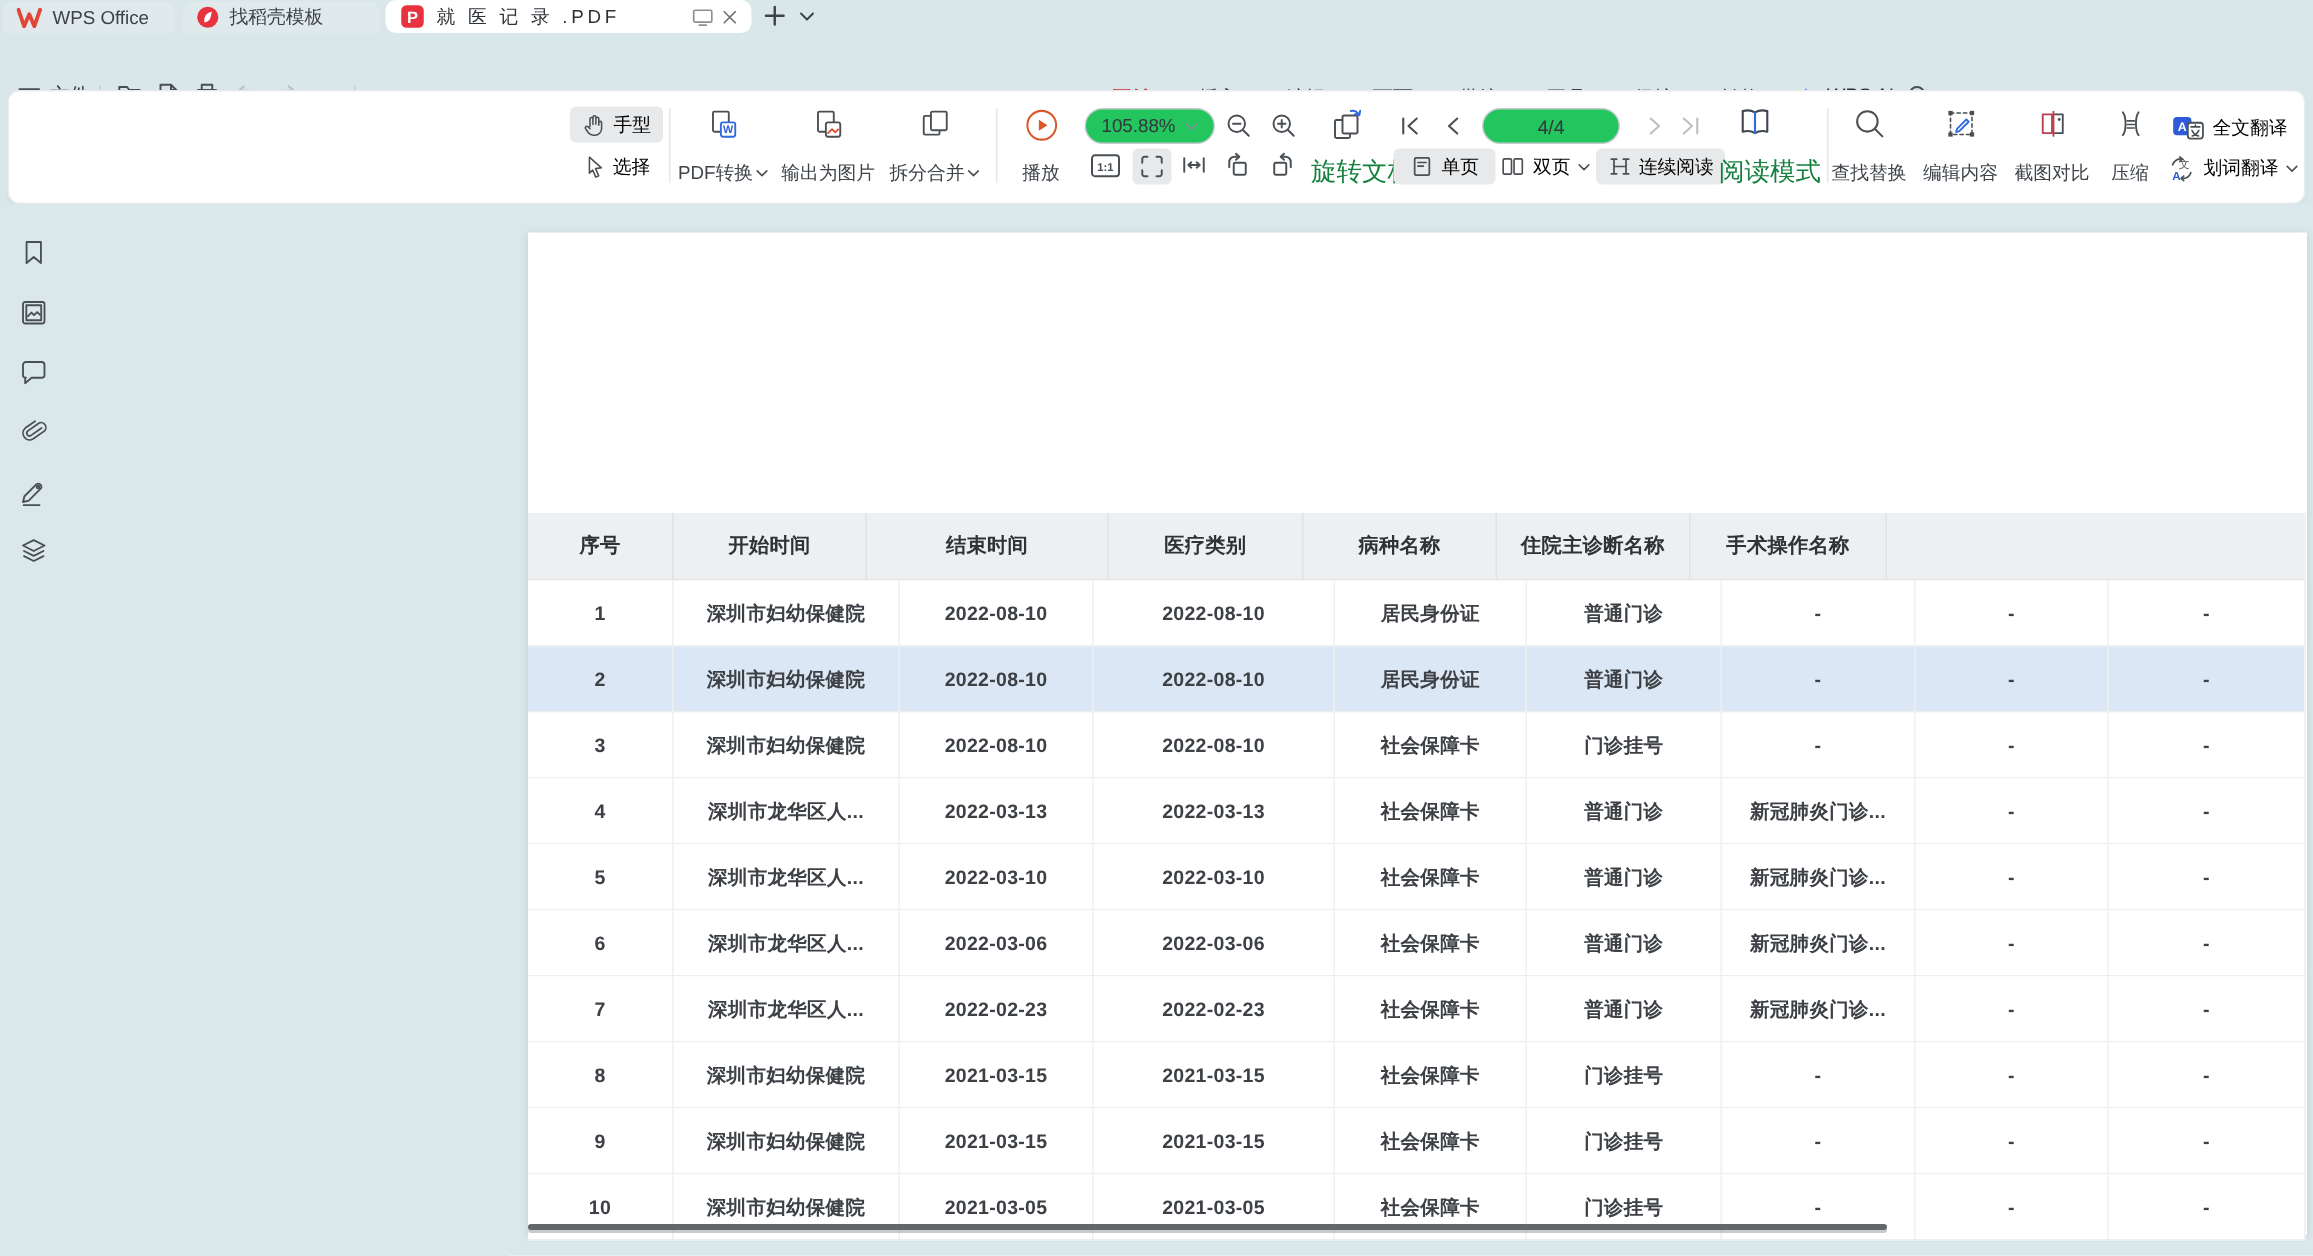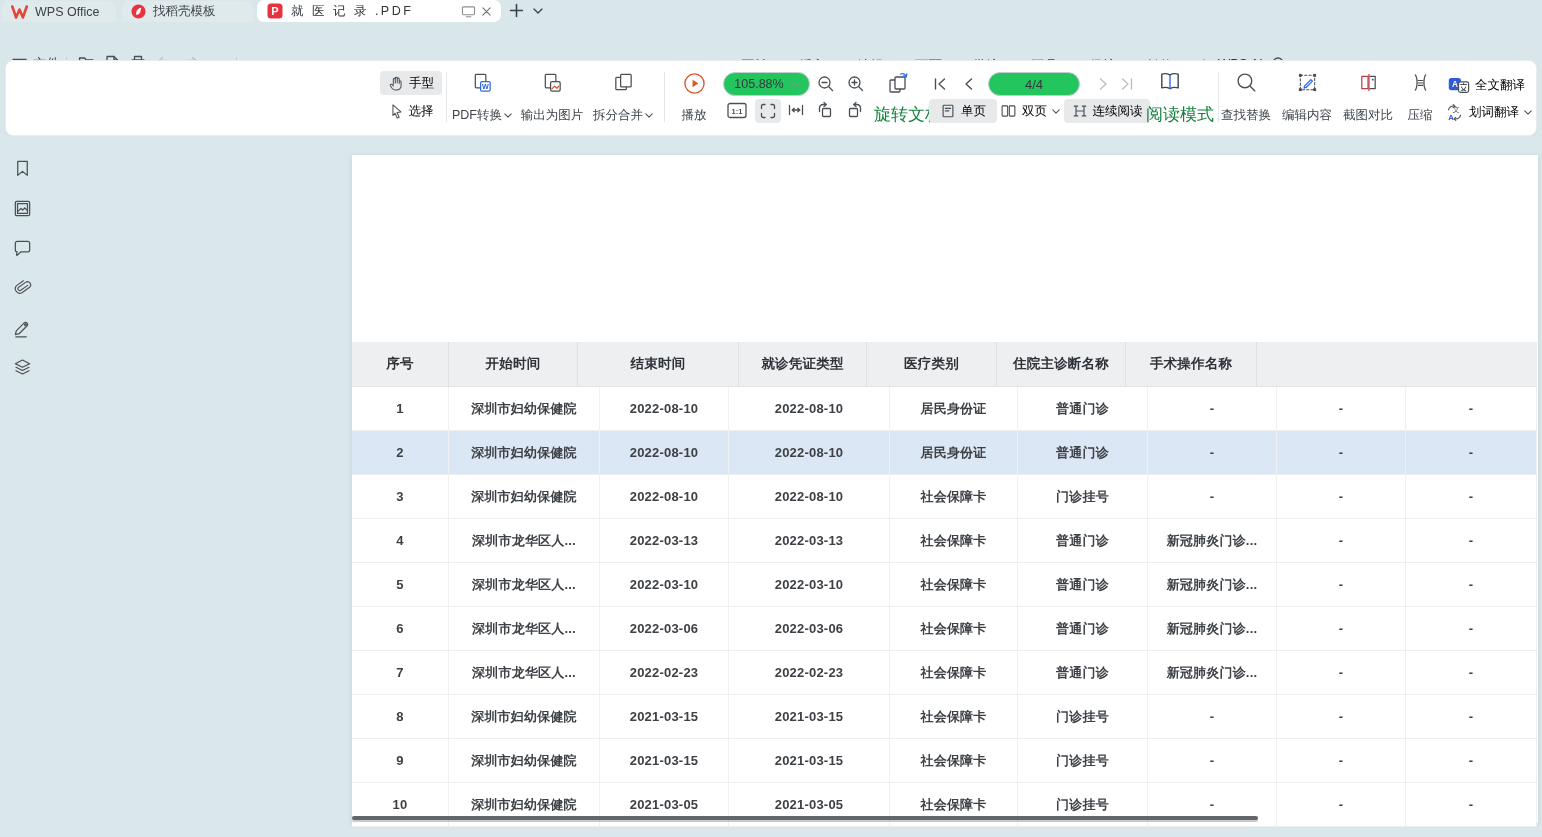--- a/index.html
+++ b/index.html
@@ -477,22 +477,22 @@
       <path d="M4.2 14.4 L11 17.8 L17.8 14.4"></path>
     </svg>
   </div>
 
   <div class="page">
     <div class="dtable">
       <div class="thead">
         <div class="tcell c0">序号</div>
         <div class="tcell c2">开始时间</div>
         <div class="tcell c3">结束时间</div>
-        <div class="tcell c4">就诊凭证类型</div>
         <div class="tcell c5">医疗类别</div>
+        <div class="tcell c6">病种名称</div>
         <div class="tcell c7">住院主诊断名称</div>
         <div class="tcell c8">手术操作名称</div>
       </div>
       <div>
           <div class="trow">
             <div class="tcell c0">1</div>
             <div class="tcell c1">深圳市妇幼保健院</div>
             <div class="tcell c2">2022-08-10</div>
             <div class="tcell c3">2022-08-10</div>
             <div class="tcell c4">居民身份证</div>

